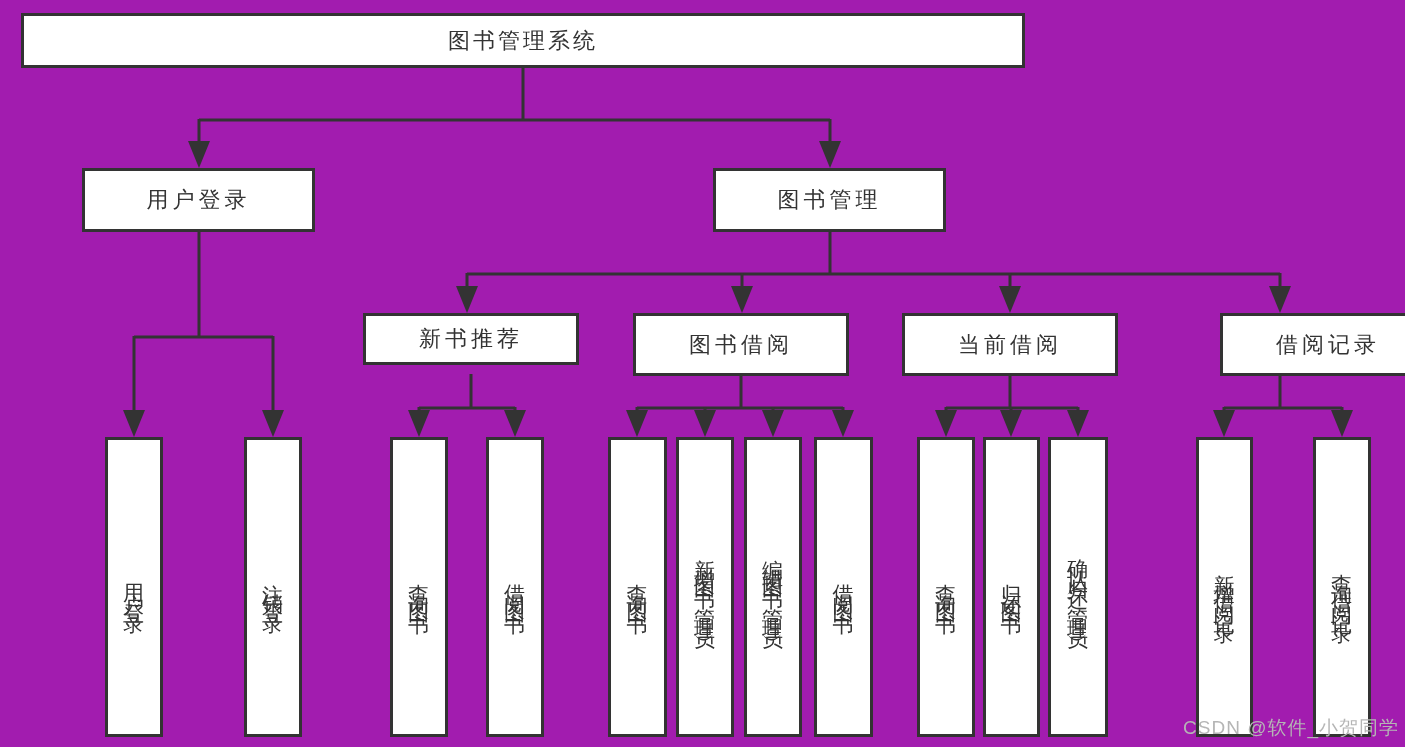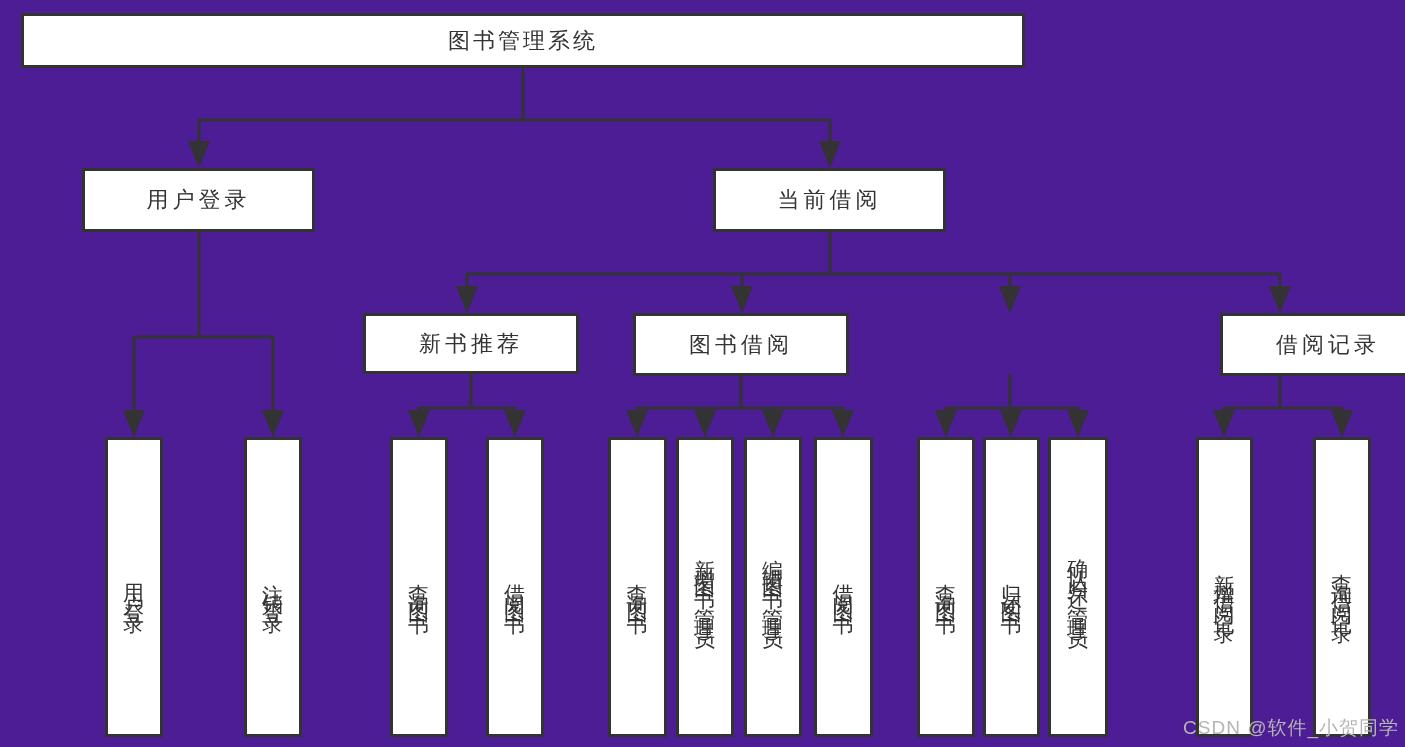--- a/index.html
+++ b/index.html
@@ -1,20 +1,20 @@
 <!DOCTYPE html>
 <html><head>
 <meta charset="utf-8">
 <style>
   html, body { margin: 0; padding: 0; background: #ffffff; }
   .canvas {
     position: relative;
     width: 1405px;
     height: 747px;
-    background: #4c1d95;
+    background: #a21caf;
     font-family: "Liberation Sans", "DejaVu Sans", sans-serif;
     overflow: hidden;
   }
   .connectors {
     position: absolute;
     left: 0; top: 0;
     width: 1405px; height: 747px;
     pointer-events: none;
   }
   .box {
@@ -113,28 +113,31 @@
   </svg>
 
   <div class="box hbox root-box" style="left:21px; top:13px; width:1004px; height:55px;">
     <span>图书管理系统</span>
   </div>
 
   <div class="box hbox" style="left:82px; top:168px; width:233px; height:64px;">
     <span>用户登录</span>
   </div>
   <div class="box hbox" style="left:713px; top:168px; width:233px; height:64px;">
-    <span>当前借阅</span>
+    <span>图书管理</span>
   </div>
 
-  <div class="box hbox" style="left:363px; top:313px; width:216px; height:61px;">
+  <div class="box hbox" style="left:363px; top:313px; width:216px; height:52px;">
     <span>新书推荐</span>
   </div>
   <div class="box hbox" style="left:633px; top:313px; width:216px; height:63px;">
     <span>图书借阅</span>
+  </div>
+  <div class="box hbox" style="left:902px; top:313px; width:216px; height:63px;">
+    <span>当前借阅</span>
   </div>
   <div class="box hbox" style="left:1172px; top:313px; width:216px; height:63px;margin-left:48px;">
     <span>借阅记录</span>
   </div>
 
   <div class="box vbox" style="left:105px; top:437px; width:58px; height:300px;">
     <span>用户登录</span>
   </div>
   <div class="box vbox" style="left:244px; top:437px; width:58px; height:300px;">
     <span>注销登录</span>

